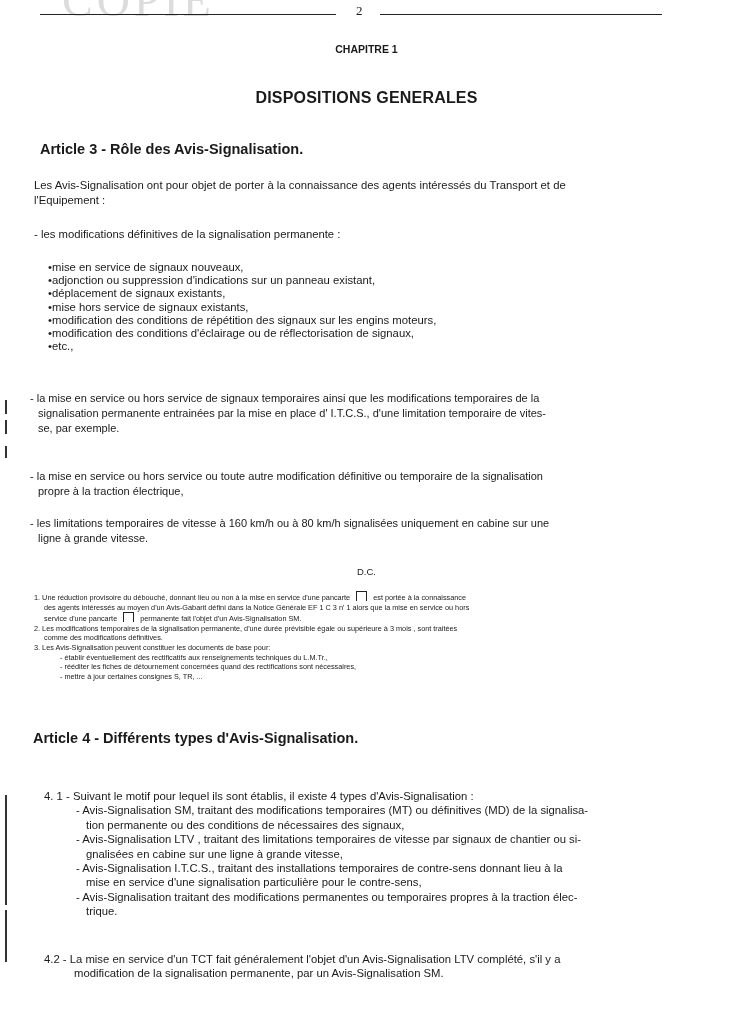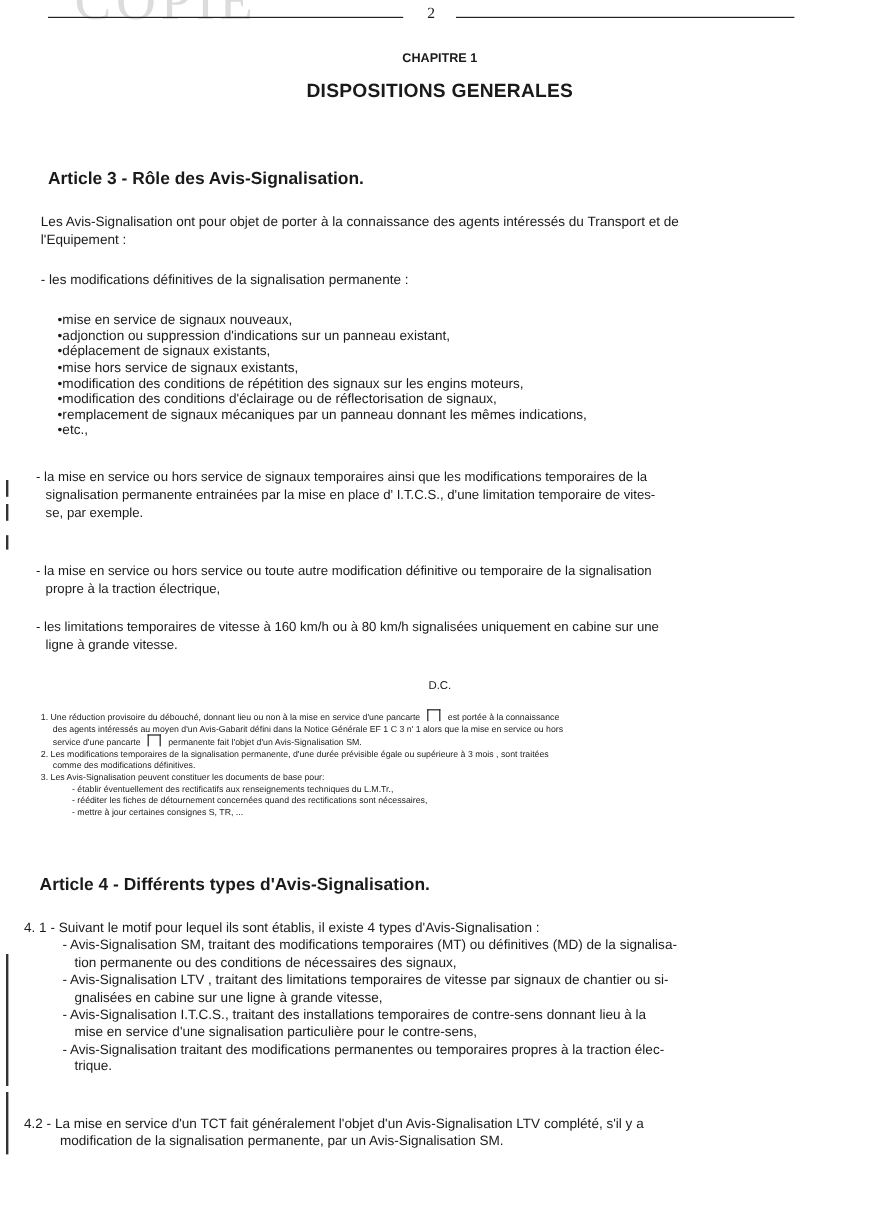--- a/index.html
+++ b/index.html
@@ -4,34 +4,34 @@
 <style>
   html, body { margin: 0; padding: 0; background: #ffffff; }
   body { width: 733px; height: 1024px; position: relative; overflow: hidden;
          font-family: "Liberation Sans", sans-serif; color: #1a1a1a; }
   .abs { position: absolute; }
   .watermark { left: 62px; top: -26px; font-family: "Liberation Serif", serif; font-size: 46px;
                color: #dcdcdc; letter-spacing: 4px; }
   .rule { height: 1px; background: #222; top: 14px; }
   .page-num { left: 356px; top: 3px; font-family: "Liberation Serif", serif; font-size: 13px; }
   .chapter { left: 0; width: 733px; text-align: center; top: 43px; font-size: 10.5px; font-weight: bold; }
-  .title { left: 0; width: 733px; text-align: center; top: 68px; font-size: 16px; font-weight: bold; letter-spacing: 0.2px; }
+  .title { left: 0; width: 733px; text-align: center; top: 89px; font-size: 16px; font-weight: bold; letter-spacing: 0.2px; }
   .art-h { font-size: 14.5px; font-weight: bold; }
   .p { font-size: 11.3px; line-height: 15px; }
   .bullets { left: 48px; top: 261px; font-size: 11.3px; line-height: 13.2px; }
   .bullets div::before { content: "\2022 "; }
   .dash-item { left: 30px; width: 685px; font-size: 11px; line-height: 15px; }
   .dash-item .cont { padding-left: 8px; }
   .dc { left: 0; width: 733px; text-align: center; top: 566px; font-size: 9.5px; }
   .fn { left: 34px; width: 690px; font-size: 7.3px; line-height: 9.6px; }
   .fn .ind { padding-left: 10px; }
   .fn .sub { padding-left: 26px; }
   .sym { display: inline-block; width: 9px; height: 9px; border-top: 1.2px solid #222;
          border-left: 1.2px solid #222; border-right: 1.2px solid #222; vertical-align: -1px; margin: 0 6px; }
-  .a4 { left: 20px; width: 690px; font-size: 11.3px; line-height: 14.4px; }
+  .a4 { left: 44px; width: 690px; font-size: 11.3px; line-height: 14.4px; margin-top: 22px; }
   .a4 .item { padding-left: 32px; }
   .a4 .item .cont { padding-left: 10px; }
   .a4 .c42 { padding-left: 30px; }
   .bar { width: 2px; background: #333; left: 5px; }
 </style>
 </head>
 <body>
 
 <div class="abs watermark">COPIE</div>
 <div class="abs rule" style="left:40px;width:296px;"></div>
@@ -50,21 +50,20 @@
 
 <div class="abs p" style="left:34px;top:227px;">- les modifications définitives de la signalisation permanente :</div>
 
 <div class="abs bullets">
   <div>mise en service de signaux nouveaux,</div>
   <div>adjonction ou suppression d'indications sur un panneau existant,</div>
   <div>déplacement de signaux existants,</div>
   <div>mise hors service de signaux existants,</div>
   <div>modification des conditions de répétition des signaux sur les engins moteurs,</div>
   <div>modification des conditions d'éclairage ou de réflectorisation de signaux,</div>
-  <div>remplacement de signaux mécaniques par un panneau donnant les mêmes indications,</div>
   <div>etc.,</div>
 </div>
 
 <div class="abs dash-item" style="top:391px;">
   <div>- la mise en service ou hors service de signaux temporaires ainsi que les modifications temporaires de la</div>
   <div class="cont">signalisation permanente entrainées par la mise en place d' I.T.C.S., d'une limitation temporaire de vites-</div>
   <div class="cont">se, par exemple.</div>
 </div>
 
 <div class="abs dash-item" style="top:469px;">

